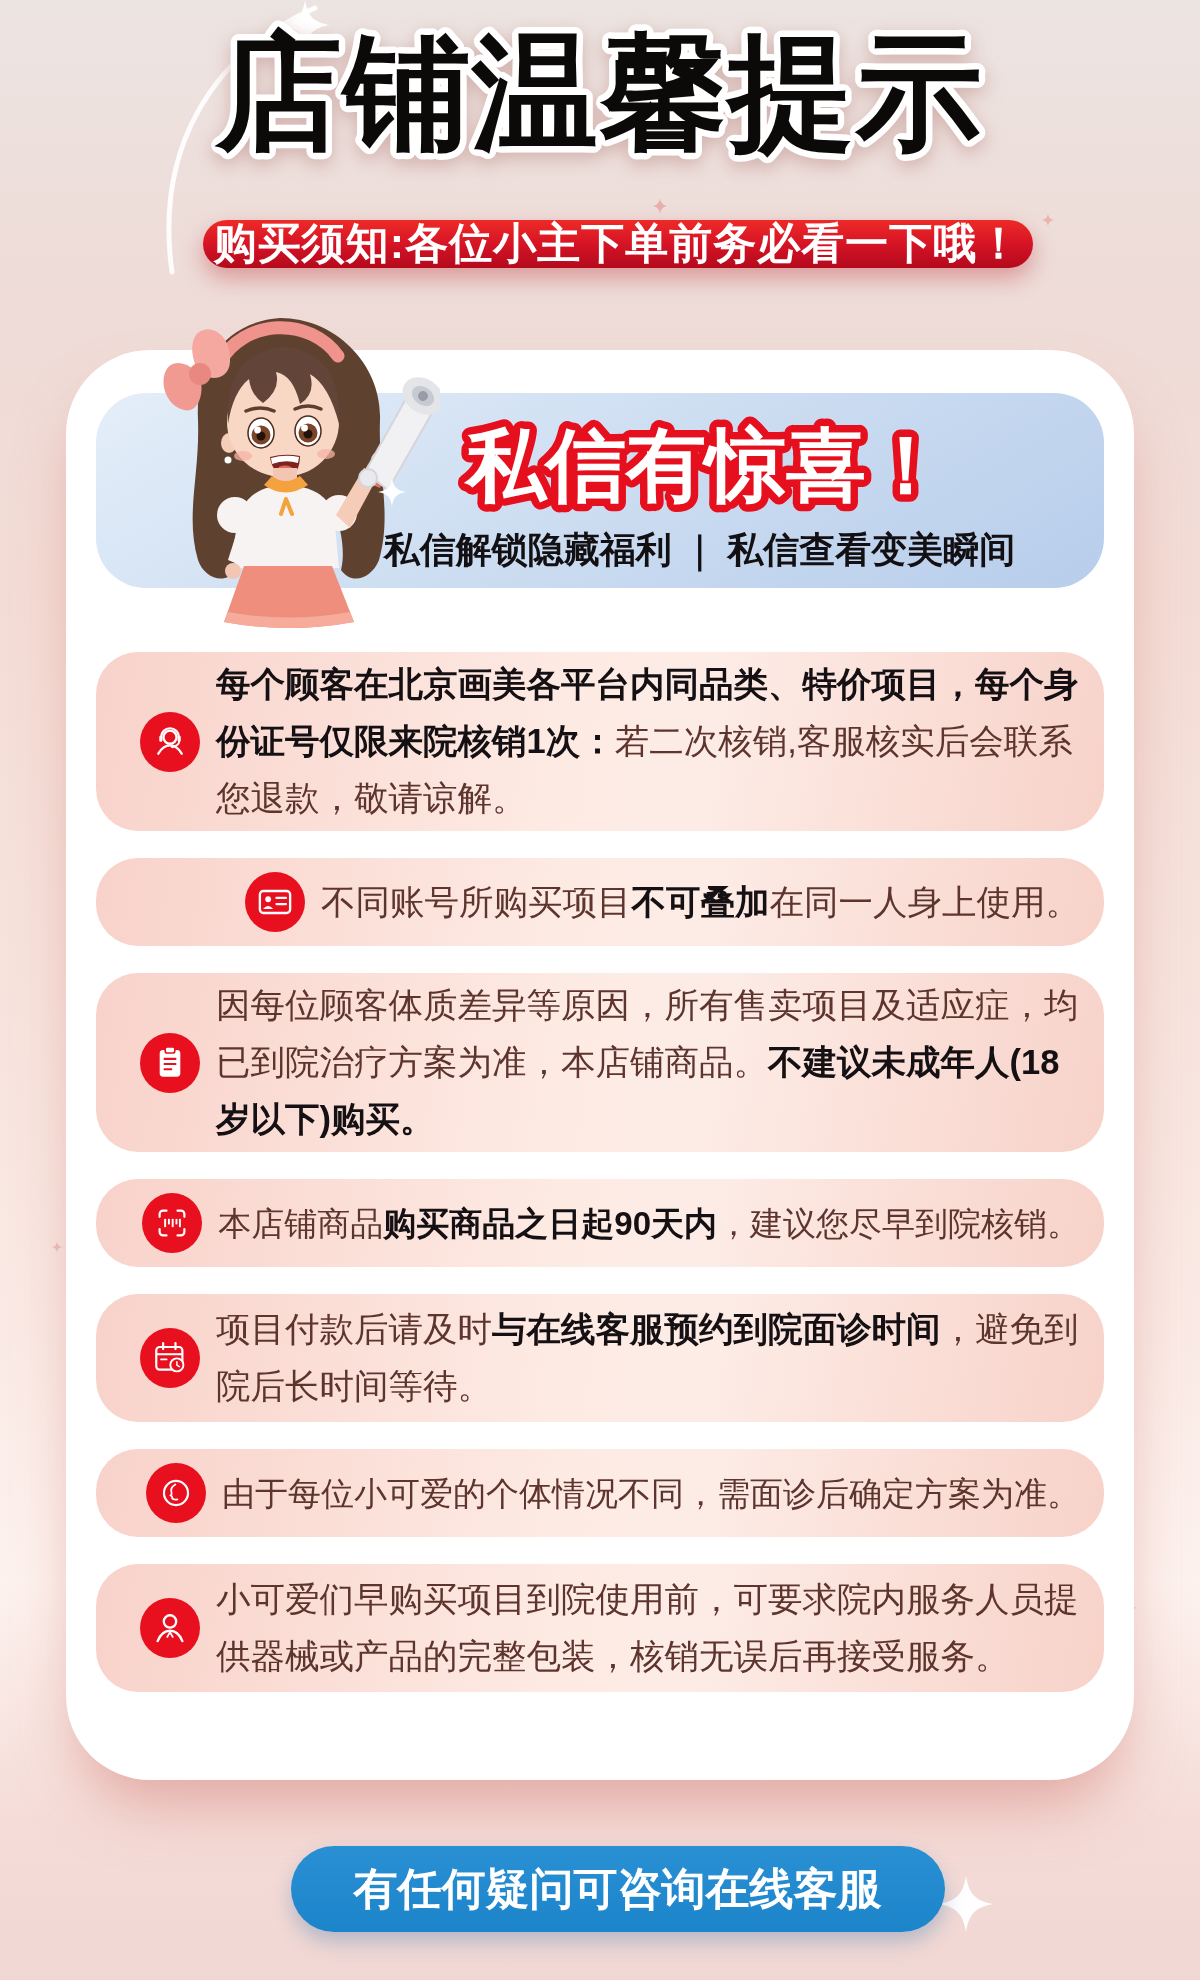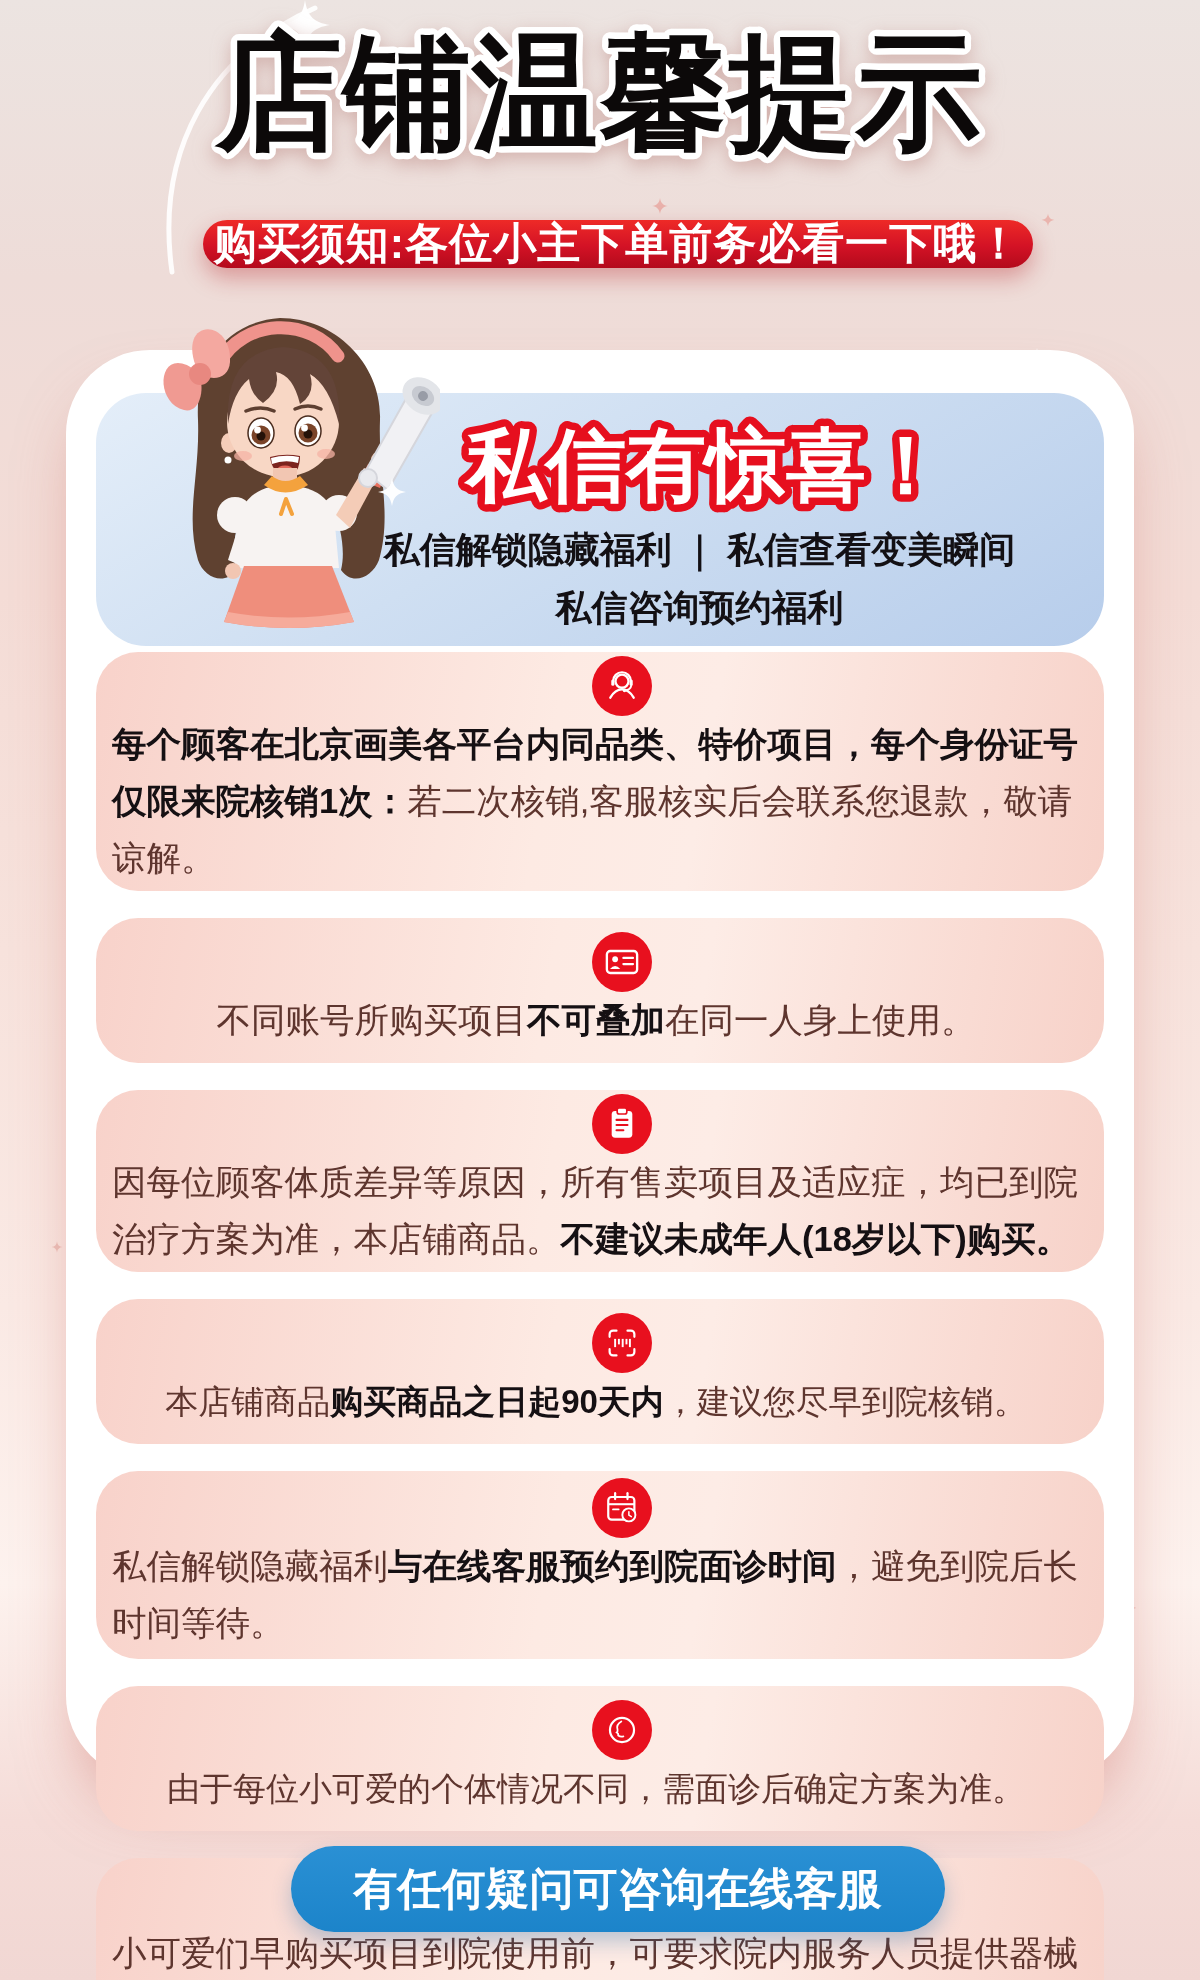--- a/index.html
+++ b/index.html
@@ -18,31 +18,31 @@
   
   .banner{position:absolute;left:50%;transform:translateX(-50%);top:220px;width:830px;height:48px;
        border-radius:34px;background:linear-gradient(180deg,#ee2a27 0%,#d31225 55%,#b30a1c 100%);
        display:flex;align-items:center;justify-content:center;
        box-shadow:0 10px 22px rgba(180,30,35,.35);}
   .banner span{color:#fff;font-size:43px;font-weight:900;letter-spacing:1px;white-space:nowrap;}
   
   .sheet{position:absolute;left:66px;top:350px;width:1068px;height:1430px;background:#ffffff;
        border-radius:84px;box-shadow:0 36px 62px -16px rgba(205,115,105,.55);}
   
-  .promo{position:absolute;left:30px;top:43px;width:1008px;height:253px;border-radius:50px;
+  .promo{position:absolute;left:30px;top:43px;width:1008px;height:195px;border-radius:50px;
        background:linear-gradient(150deg,#e4eef9 0%,#cfdff2 45%,#b7cdeb 100%);overflow:hidden;}
   .headline-svg{position:absolute;left:290px;top:20px;width:640px;height:100px;overflow:visible;}
   .headline-svg text{font-family:"Liberation Sans","DejaVu Sans",sans-serif;font-weight:900;}
   .promo-lines{position:absolute;left:215px;right:16px;top:124px;text-align:center;
        color:#131014;font-weight:900;font-size:36px;line-height:50px;}
   .promo-lines p{margin:8px;}
   
   .notices{position:absolute;left:30px;top:302px;width:1008px;}
   .notice{display:flex;align-items:center;border-radius:42px;margin-bottom:27px;
-       background:linear-gradient(100deg,#f8d2ca 0%,#fdeae3 45%,#fdece6 60%,#f7d2c9 100%);flex-direction:column;}
+       background:linear-gradient(100deg,#f8d2ca 0%,#fdeae3 45%,#fdece6 60%,#f7d2c9 100%);}
   .notice.p1{padding:14px 0;justify-content:flex-end;}
   .notice.p2{padding:7px 0;}
   .notice.p3{padding:4px 0;}
   .nicon{width:60px;height:60px;border-radius:50%;background:#e8101e;flex:0 0 auto;
        margin-left:44px;display:flex;align-items:center;justify-content:center;}
   .nicon svg{display:block;}
   .ntext{margin:0 24px 0 16px;font-size:34.5px;line-height:57px;color:#5e352e;font-weight:500;}
   .ntext.one-line{white-space:nowrap;font-size:33px;overflow:hidden;}
   .seg{color:#5e352e;}
   .seg-b{color:#151013;font-weight:900;}
@@ -199,21 +199,21 @@
           <svg width="44" height="44" viewBox="0 0 64 64">
             <rect x="12" y="16" width="38" height="33" rx="5" fill="none" stroke="#fff" stroke-width="3.2"></rect>
             <line x1="12" y1="26.5" x2="50" y2="26.5" stroke="#fff" stroke-width="3"></line>
             <line x1="22" y1="10.5" x2="22" y2="19" stroke="#fff" stroke-width="3.2" stroke-linecap="round"></line>
             <line x1="40" y1="10.5" x2="40" y2="19" stroke="#fff" stroke-width="3.2" stroke-linecap="round"></line>
             <line x1="19" y1="34" x2="27" y2="34" stroke="#fff" stroke-width="2.8" stroke-linecap="round"></line>
             <circle cx="42" cy="42" r="9.5" fill="#e8101e" stroke="#fff" stroke-width="2.8"></circle>
             <path d="M42 37.5 v4.8 l3.6 2.2" fill="none" stroke="#fff" stroke-width="2.2" stroke-linecap="round"></path>
           </svg>
         </span>
-        <p class="ntext"><span class="seg">私信解锁隐藏福利</span><span class="seg seg-b">与在线客服预约到院面诊时间</span><span class="seg">，避免到院后长时间等待。</span></p>
+        <p class="ntext"><span class="seg">项目付款后请及时</span><span class="seg seg-b">与在线客服预约到院面诊时间</span><span class="seg">，避免到院后长时间等待。</span></p>
       </div>
 
       <div class="notice p1">
         <span class="nicon">
           <svg width="44" height="44" viewBox="0 0 64 64">
             <circle cx="32" cy="32" r="17.5" fill="none" stroke="#fff" stroke-width="3.2"></circle>
             <path d="M31 19.5 q-8 4.5 -5.5 12 q.6 2.2 -1.2 4.2 q2.8 1.4 2.2 4.2 q3 2.4 7.5 1.4" fill="none" stroke="#fff" stroke-width="2.6" stroke-linecap="round"></path>
           </svg>
         </span>
         <p class="ntext one-line"><span class="seg">由于每位小可爱的个体情况不同，需面诊后确定方案为准。</span></p>

